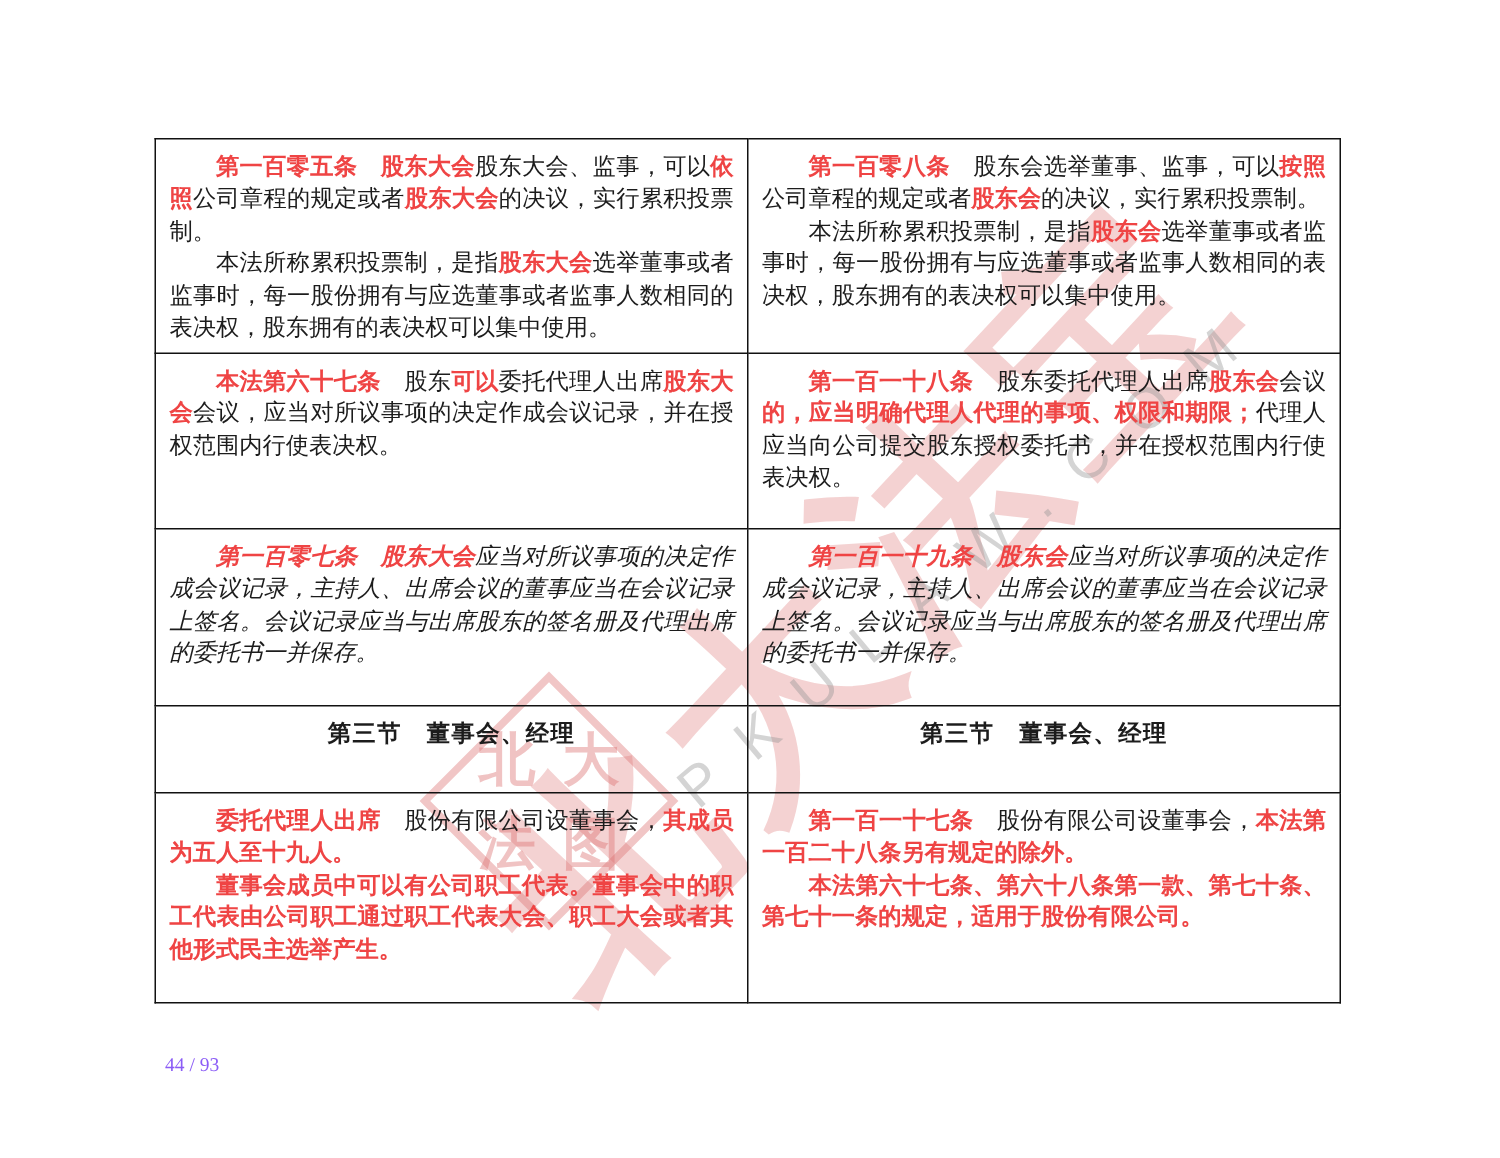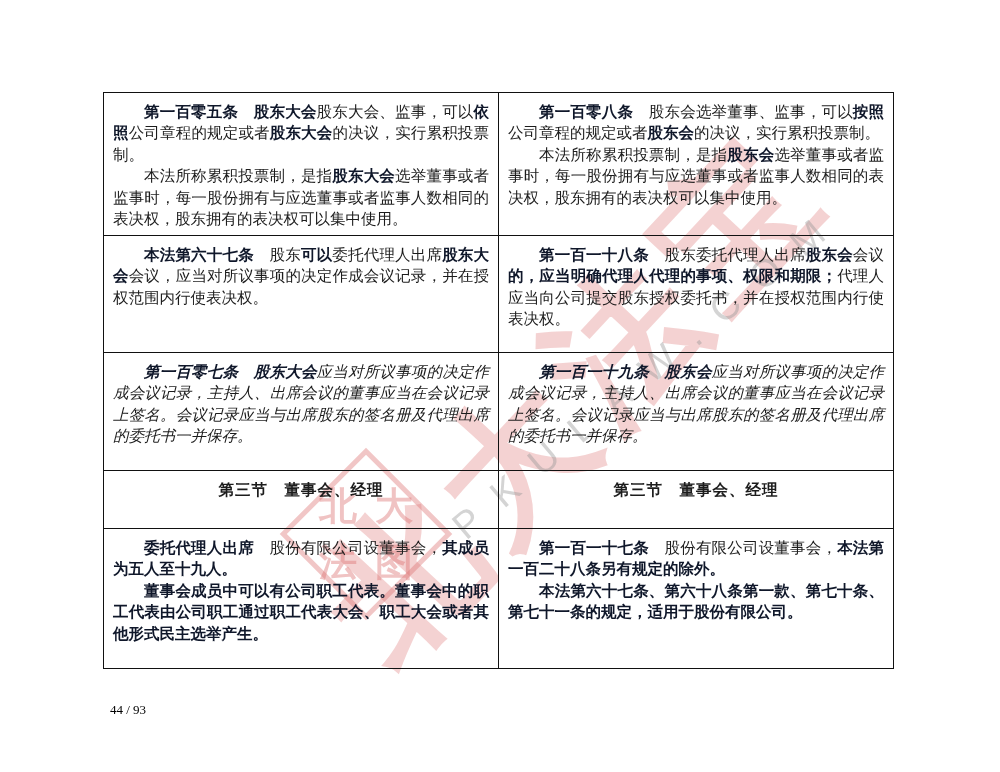--- a/index.html
+++ b/index.html
@@ -50,32 +50,32 @@
     font-size:15.5px;line-height:1.38;
     color:#1c1c1c;text-align:justify;
   }
   table.cmp tr:nth-child(1){height:143px;}
   table.cmp tr:nth-child(2){height:117px;}
   table.cmp tr:nth-child(3){height:118px;font-style:italic;}
   table.cmp tr:nth-child(4){height:58px;}
   table.cmp tr:nth-child(5){height:140px;}
   .para{text-indent:2em;margin:0;}
   .hl{
-    color:#0f172a;font-weight:bold;
+    color:#ef4444;font-weight:bold;
     font-family:"Liberation Sans","DejaVu Sans",sans-serif;
   }
   td.section{vertical-align:middle;}
   td.section .para{
     text-indent:0;text-align:center;font-weight:bold;
     font-size:15.5px;letter-spacing:1px;
   }
   
   .pageno{
     position:absolute;left:110px;top:702px;z-index:1;
-    font-size:13px;color:#000000;
+    font-size:13px;color:#8b5cf6;
     font-family:"Liberation Serif","DejaVu Serif",serif;
   }
 </style>
 </head>
 <body>
 
 <div class="page">
 
   <div class="wm">
     <div class="wm-callig">北大法宝</div>

